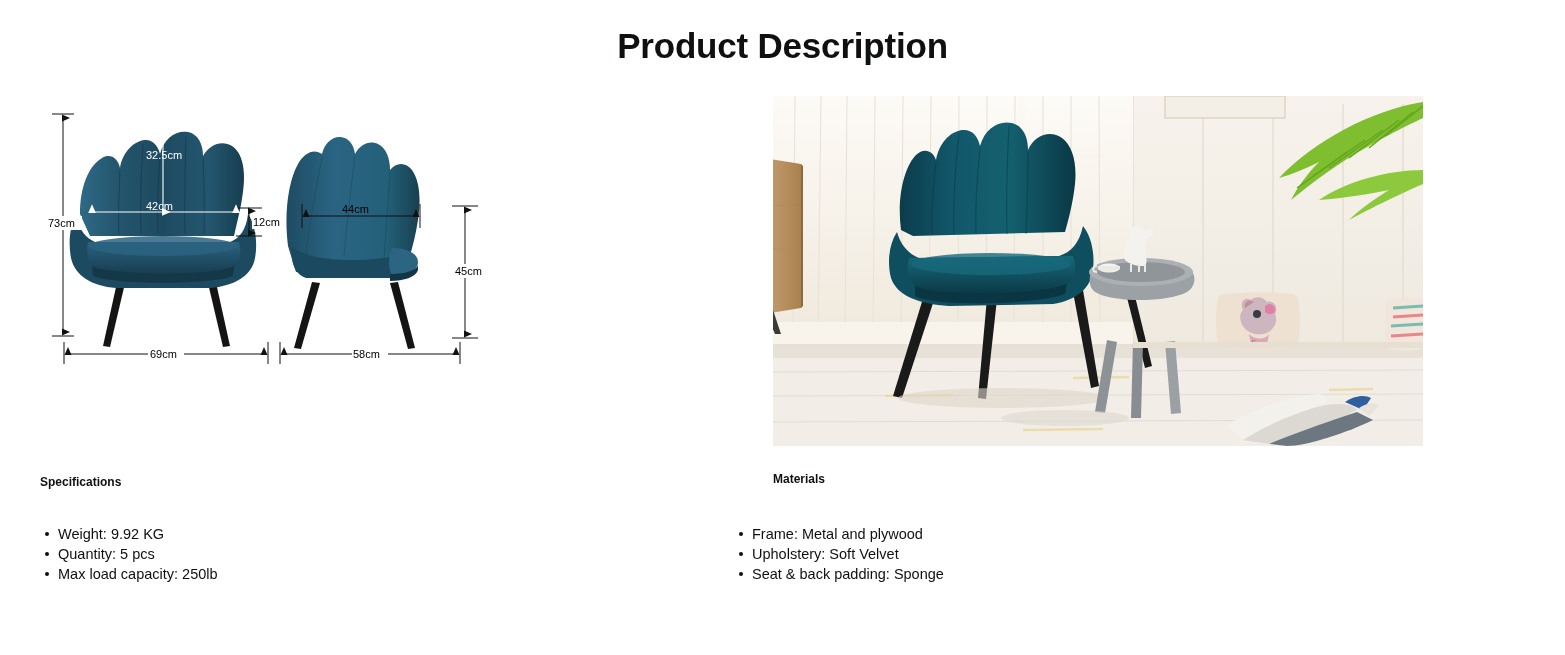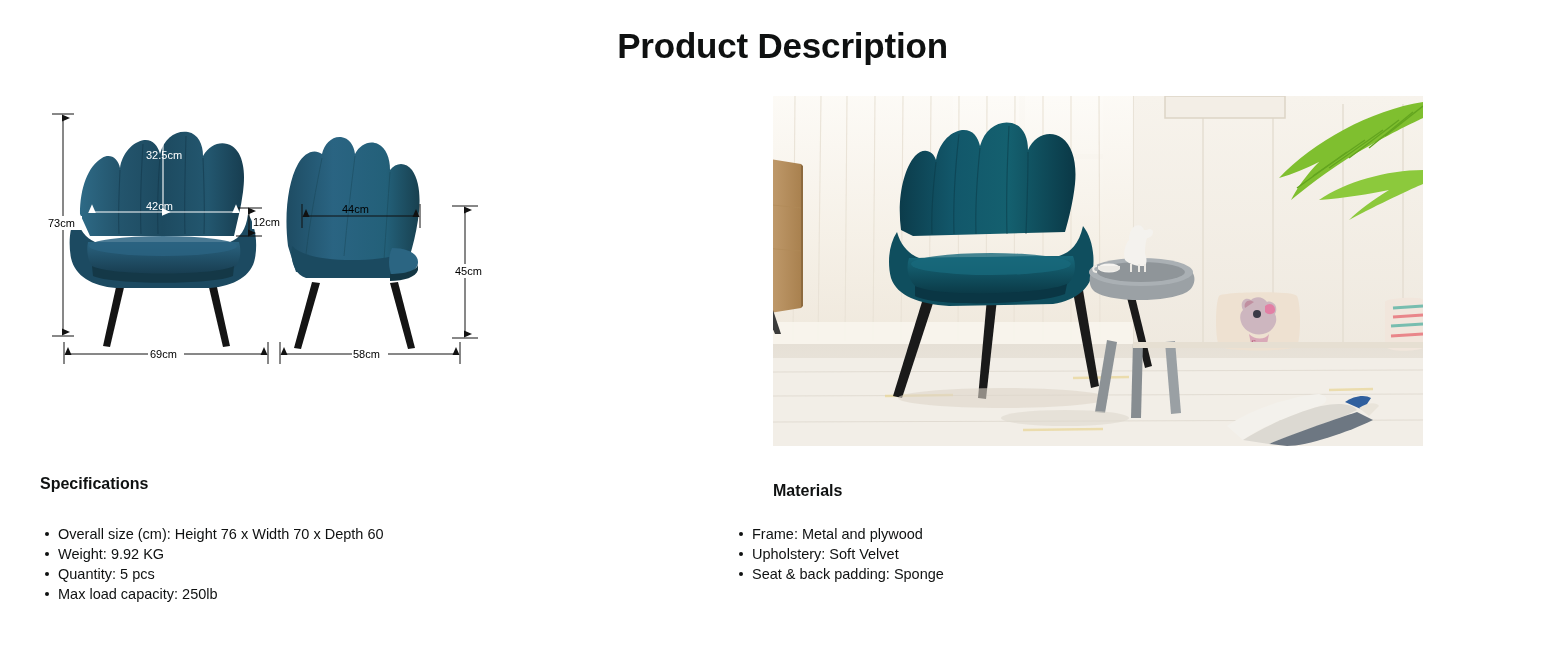--- a/index.html
+++ b/index.html
@@ -46,28 +46,28 @@
     position: relative;
     width: 650px;
     height: 350px;
     overflow: hidden;
     background: #efe9e0;
   }
   .photo-inner { position: absolute; inset: 0; }
 
   
   .section-title {
-    font-size: 16px;
+    font-size: 12px;
     font-weight: bold;
     color: #0f1111;
     margin: 0;
     position: absolute;
   }
   .spec-title { left: 40px;  top: 475px; }
-  .mat-title  { left: 773px; top: 482px; }
+  .mat-title  { left: 773px; top: 472px; }
 
   
   .bullets {
     position: absolute;
     margin: 0;
     padding: 0;
     list-style: none;
     font-size: 14.5px;
     line-height: 20px;
     color: #0f1111;
@@ -470,21 +470,20 @@
         <path d="M572,306 C580,300 592,298 598,302 L590,314 Z" fill="#2f5f9e"></path>
         <path d="M586,312 C594,306 604,306 606,310 L596,320 Z" fill="#e9e4da"></path>
       </g>
     </svg>
   </div>
 </div>
 
 <h3 class="section-title spec-title">Specifications</h3>
 
 <ul class="bullets spec-list">
-  <li>Overall size (cm): Height 76 x Width 70 x Depth 60</li>
   <li>Weight: 9.92 KG</li>
   <li>Quantity: 5 pcs</li>
   <li>Max load capacity: 250lb</li>
 </ul>
 
 <h3 class="section-title mat-title">Materials</h3>
 
 <ul class="bullets mat-list">
   <li>Frame: Metal and plywood</li>
   <li>Upholstery: Soft Velvet</li>

